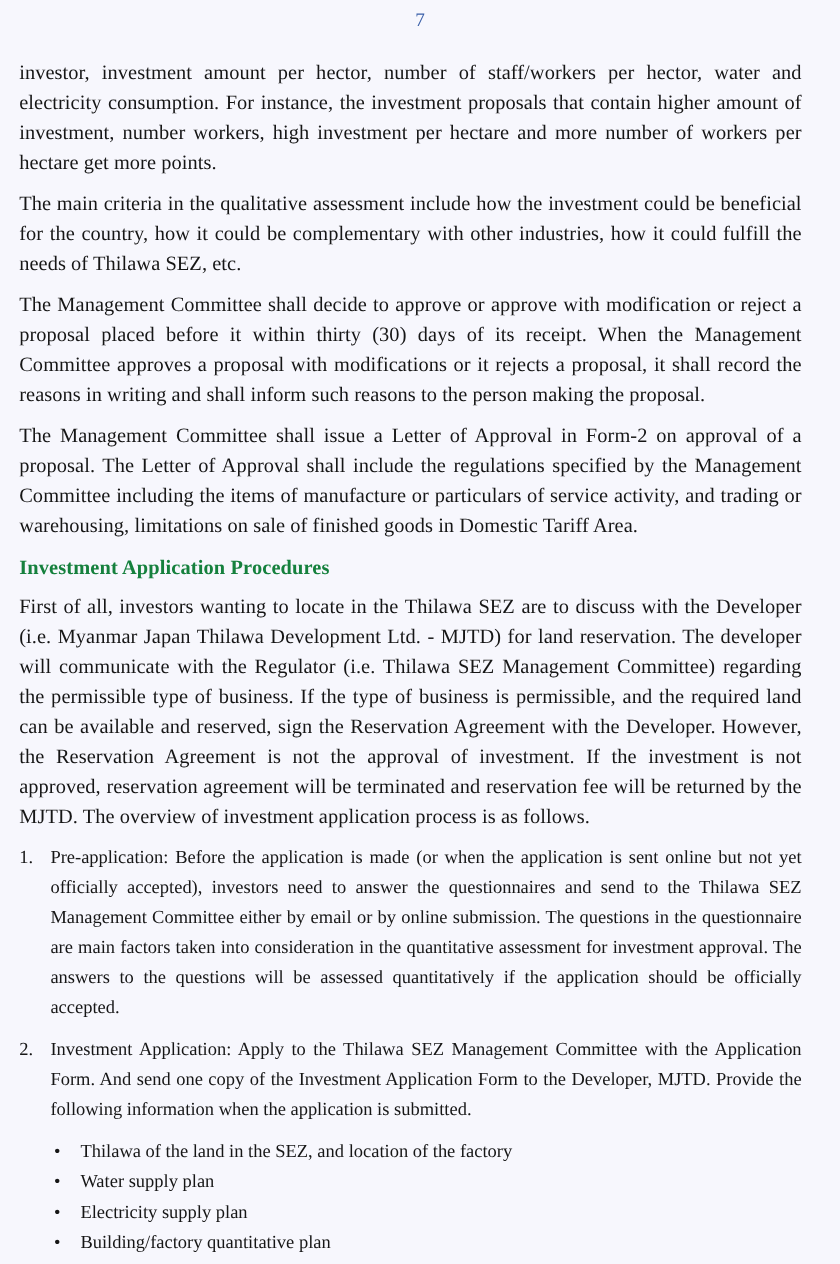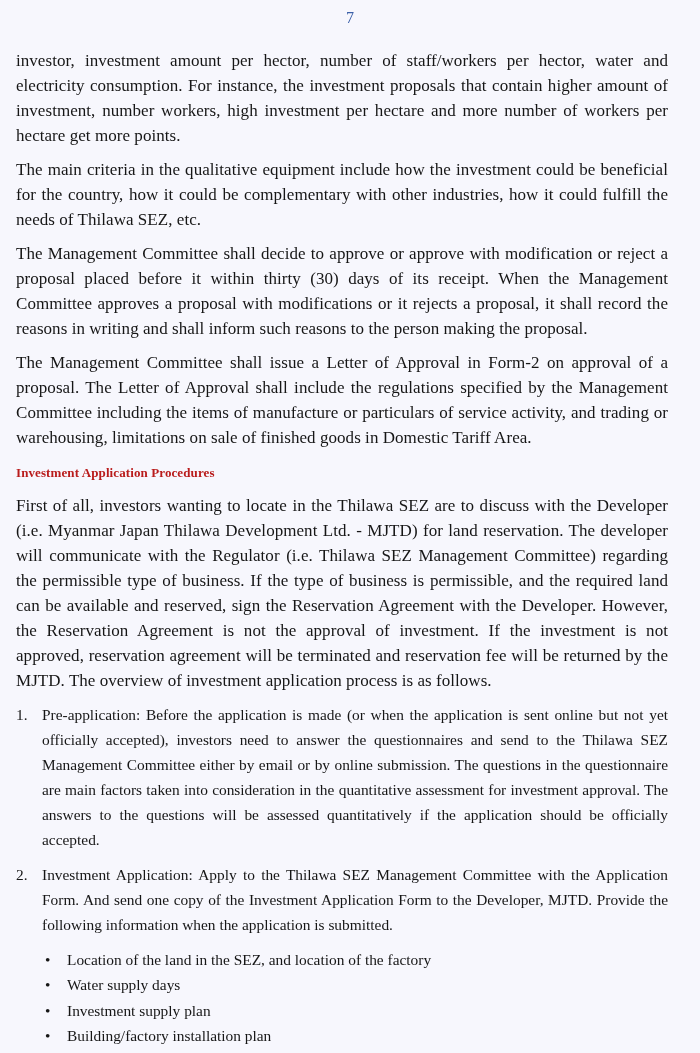--- a/index.html
+++ b/index.html
@@ -49,24 +49,24 @@
     margin: 0 0 9px 0;
     font-size: 17px;
     line-height: 25px;
     text-align: justify;
     text-justify: inter-word;
     letter-spacing: 0.05px;
   }
 
   h2.section-heading {
     margin: 10px 0 8px 0;
-    font-size: 13px;
+    font-size: 17px;
     line-height: 25px;
     font-weight: bold;
-    color: #b91c1c;
+    color: #15803d;
     text-align: left;
     letter-spacing: 0.1px;
   }
 
   
   ol.numbered-list {
     list-style: none;
     margin: 0;
     padding: 0;
   }
@@ -119,51 +119,51 @@
 <body>
 
 <div class="page">
 
   <div class="page-number">7</div>
 
   <div class="content">
 
     <p class="para last-line-flush">investor, investment amount per hector, number of staff/workers per hector, water and electricity consumption. For instance, the investment proposals that contain higher amount of investment, number workers, high investment per hectare and more number of workers per hectare get more points.</p>
 
-    <p class="para last-line-flush">The main criteria in the qualitative equipment include how the investment could be beneficial for the country, how it could be complementary with other industries, how it could fulfill the needs of Thilawa SEZ, etc.</p>
+    <p class="para last-line-flush">The main criteria in the qualitative assessment include how the investment could be beneficial for the country, how it could be complementary with other industries, how it could fulfill the needs of Thilawa SEZ, etc.</p>
 
     <p class="para last-line-flush">The Management Committee shall decide to approve or approve with modification or reject a proposal placed before it within thirty (30) days of its receipt. When the Management Committee approves a proposal with modifications or it rejects a proposal, it shall record the reasons in writing and shall inform such reasons to the person making the proposal.</p>
 
     <p class="para last-line-flush">The Management Committee shall issue a Letter of Approval in Form-2 on approval of a proposal. The Letter of Approval shall include the regulations specified by the Management Committee including the items of manufacture or particulars of service activity, and trading or warehousing, limitations on sale of finished goods in Domestic Tariff Area.</p>
 
     <h2 class="section-heading">Investment Application Procedures</h2>
 
     <p class="para last-line-flush">First of all, investors wanting to locate in the Thilawa SEZ are to discuss with the Developer (i.e. Myanmar Japan Thilawa Development Ltd. - MJTD) for land reservation. The developer will communicate with the Regulator (i.e. Thilawa SEZ Management Committee) regarding the permissible type of business. If the type of business is permissible, and the required land can be available and reserved, sign the Reservation Agreement with the Developer. However, the Reservation Agreement is not the approval of investment. If the investment is not approved, reservation agreement will be terminated and reservation fee will be returned by the MJTD. The overview of investment application process is as follows.</p>
 
     <ol class="numbered-list">
       <li>
         <span class="num">1.</span><span>Pre-application: Before the application is made (or when the application is sent online but not yet officially accepted), investors need to answer the questionnaires and send to the Thilawa SEZ Management Committee either by email or by online submission. The questions in the questionnaire are main factors taken into consideration in the quantitative assessment for investment approval. The answers to the questions will be assessed quantitatively if the application should be officially accepted.</span>
       </li>
       <li>
         <span class="num">2.</span><span>Investment Application: Apply to the Thilawa SEZ Management Committee with the Application Form. And send one copy of the Investment Application Form to the Developer, MJTD. Provide the following information when the application is submitted.</span>
       </li>
     </ol>
 
     <ul class="bullet-list">
       <li>
-        <span class="bullet">•</span><span>Location of the land in the SEZ, and location of the factory</span>
+        <span class="bullet">•</span><span>Thilawa of the land in the SEZ, and location of the factory</span>
       </li>
       <li>
-        <span class="bullet">•</span><span>Water supply days</span>
+        <span class="bullet">•</span><span>Water supply plan</span>
       </li>
       <li>
-        <span class="bullet">•</span><span>Investment supply plan</span>
+        <span class="bullet">•</span><span>Electricity supply plan</span>
       </li>
       <li>
-        <span class="bullet">•</span><span>Building/factory installation plan</span>
+        <span class="bullet">•</span><span>Building/factory quantitative plan</span>
       </li>
       <li>
         <span class="bullet">•</span><span>Plan for installation of terminated and equipment</span>
       </li>
       <li>
         <span class="bullet">•</span><span>Environmental management plan</span>
       </li>
     </ul>
 
   </div>

